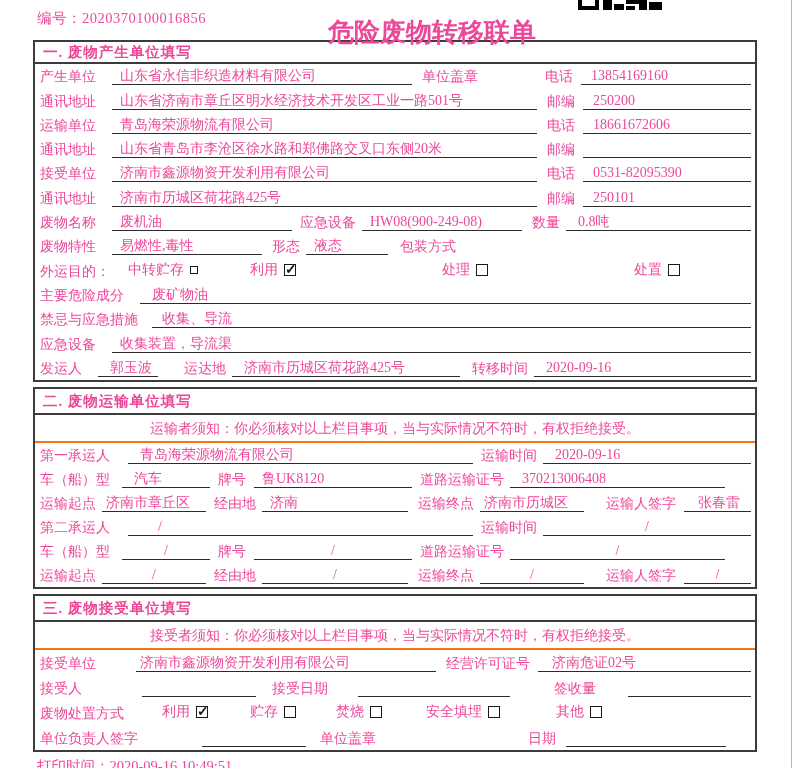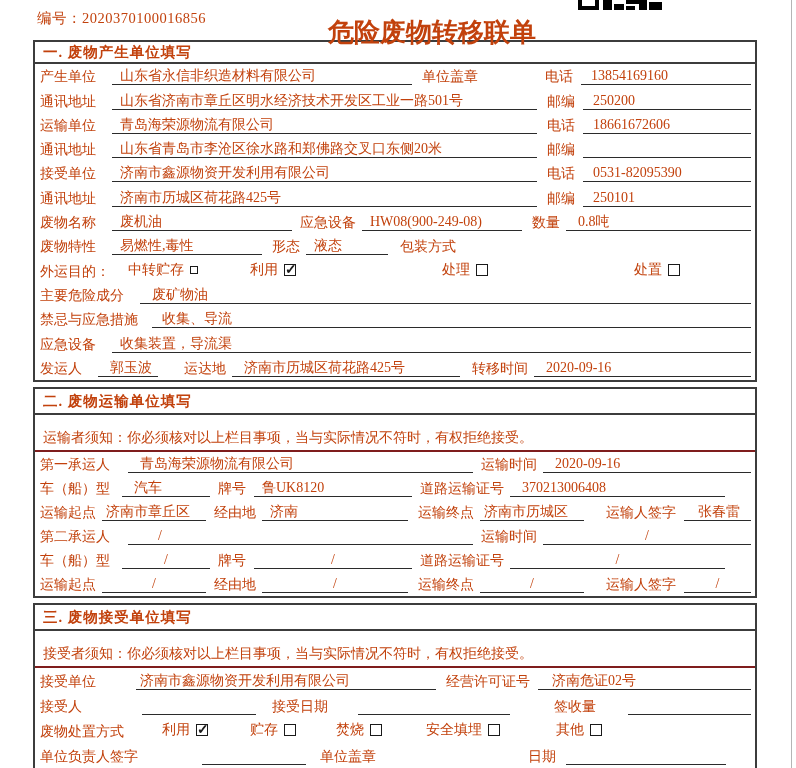--- a/index.html
+++ b/index.html
@@ -1,36 +1,36 @@
 <!DOCTYPE html>
 <html><head>
 <meta charset="utf-8">
 <style>
   html,body{margin:0;padding:0;background:#fff;}
   .page{position:relative;width:796px;height:768px;background:#fff;overflow:hidden;
-        font-family:"Liberation Serif","DejaVu Serif",serif;color:#c2410c;}
+        font-family:"Liberation Serif","DejaVu Serif",serif;color:#ec4899;}
   .gray-line{position:absolute;left:791px;top:0;width:1px;height:768px;background:#b5b5b5;}
   
   .doc-header{position:relative;height:40px;}
   .serial{position:absolute;left:37px;top:9px;font-size:14.5px;letter-spacing:.5px;white-space:nowrap;}
   .title{position:absolute;left:328px;top:15px;font-size:26px;font-weight:bold;white-space:nowrap;}
   .qr{position:absolute;left:578px;top:0;width:86px;height:10px;overflow:hidden;}
   .qr i{position:absolute;background:#000;}
   .q1{left:0;top:-7px;width:13px;height:9px;background:transparent !important;border:4px solid #000;}
   .q2{left:25px;top:0;width:9px;height:10px;}
   .q3{left:36px;top:4px;width:10px;height:6px;}
   .q4{left:48px;top:0;width:13px;height:4px;}
   .q5{left:48px;top:6px;width:9px;height:4px;}
   .q6{left:61px;top:0;width:8px;height:10px;}
   .q7{left:71px;top:2px;width:13px;height:8px;}
   
   .box{margin:0 0 5px 33px;width:724px;border:2px solid #3c3c3c;box-sizing:border-box;background:#fff;}
   .shead{font-weight:bold;font-size:14.5px;line-height:15px;padding:3px 8px 2px;border-bottom:2px solid #3c3c3c;letter-spacing:1px;}
   .b2 .shead,.b3 .shead{padding:5px 8px 4px;}
-  .notice{font-size:14px;line-height:15px;padding:15px 8px 5px;border-bottom:2px solid #7f1d1d;}
+  .notice{font-size:14px;line-height:15px;padding:6px 8px 5px;border-bottom:2px solid #f97316;text-align:center;}
   .frow{display:flex;align-items:flex-end;padding:0 4px 3px 5px;height:24.3px;font-size:14px;box-sizing:border-box;}
   .b2 .frow{height:24px;}
   .b3 .frow{height:25px;}
   .lbl{flex:none;white-space:nowrap;line-height:17px;}
   .val{flex:none;border-bottom:1px solid #2b2b2b;white-space:nowrap;overflow:hidden;line-height:17px;min-height:17px;box-sizing:border-box;}
   .fx{flex:1 1 auto;}
   .sp{flex:1 1 auto;}
   .ctr{text-align:center;}
   
   .w34{width:34px}.w36{width:36px}.w48{width:48px}.w50{width:50px}.w58{width:58px}

